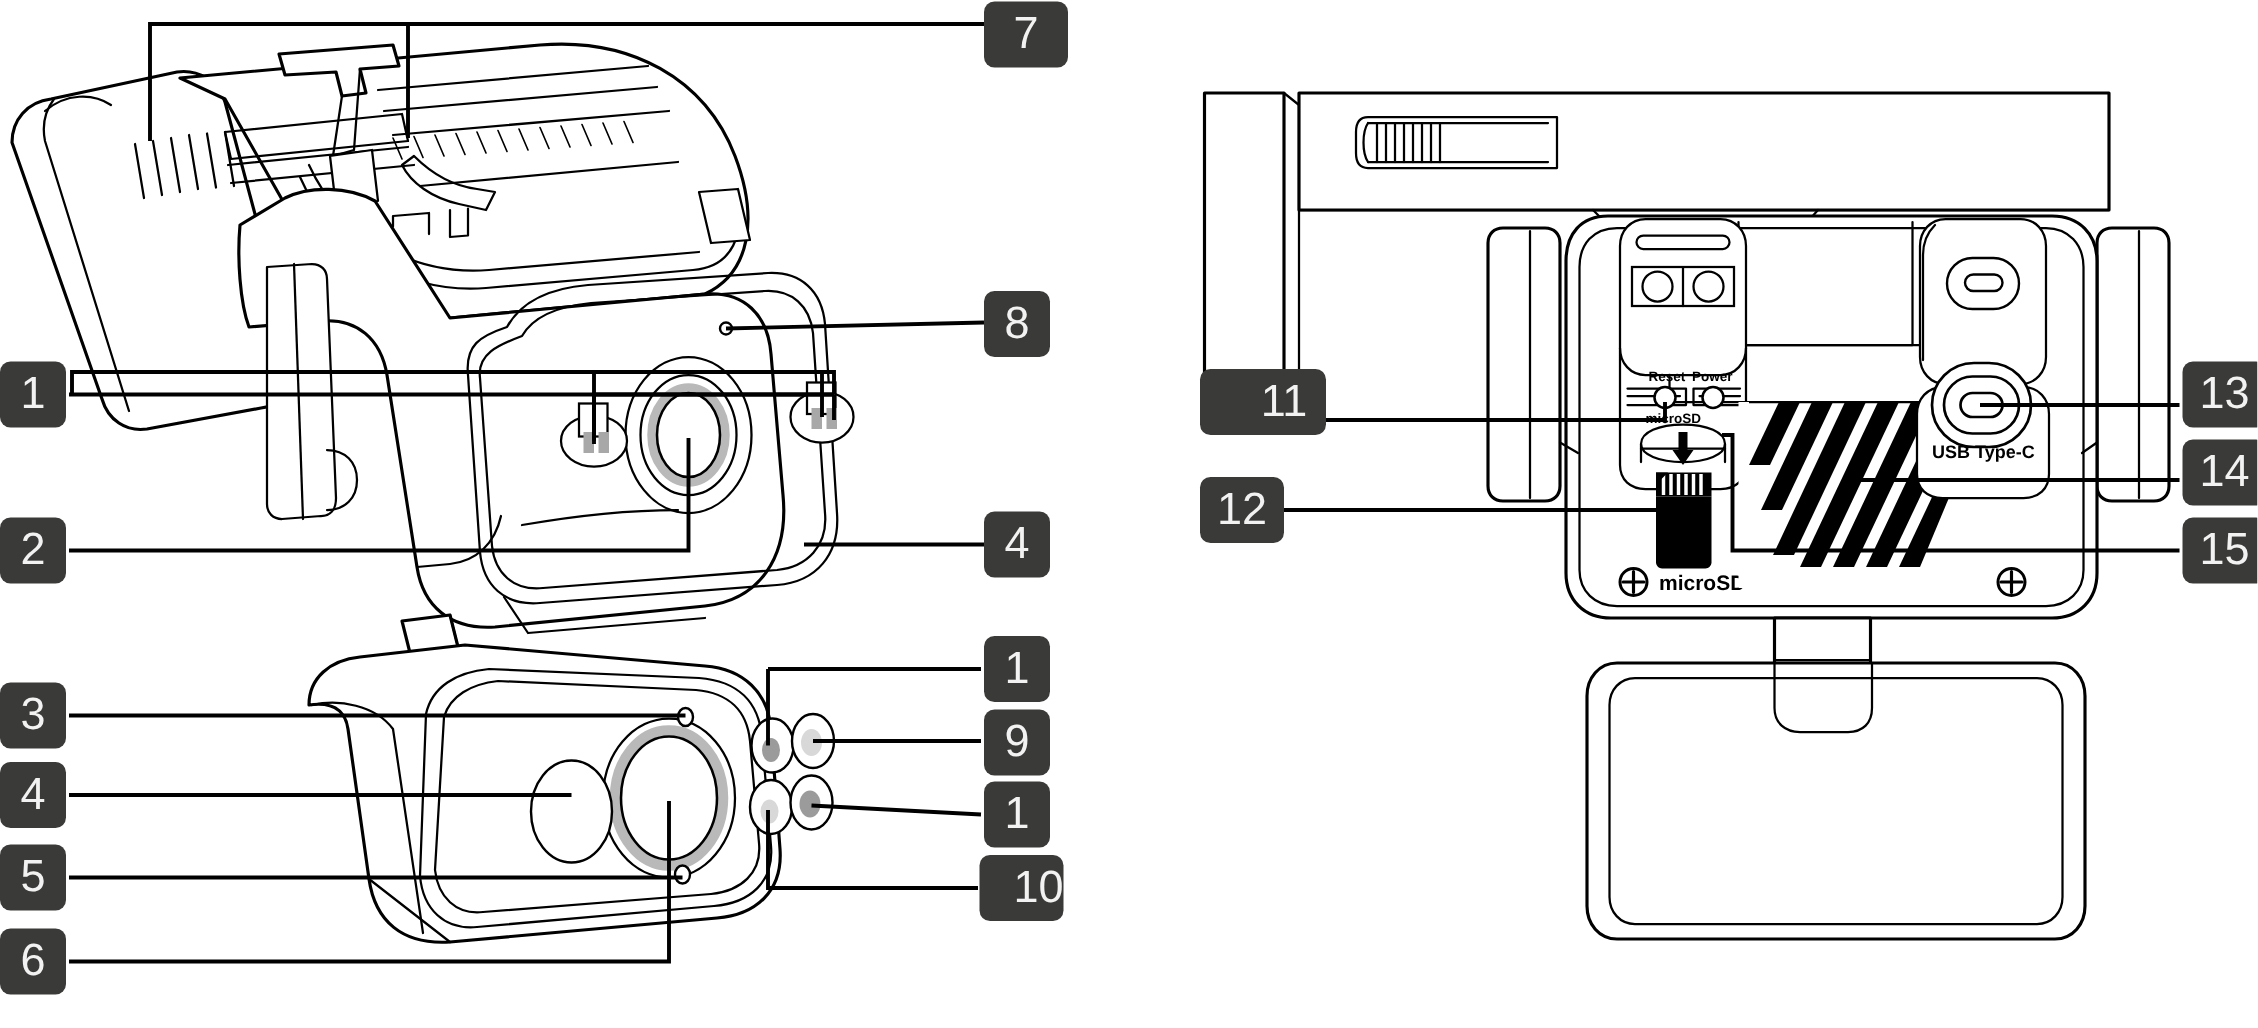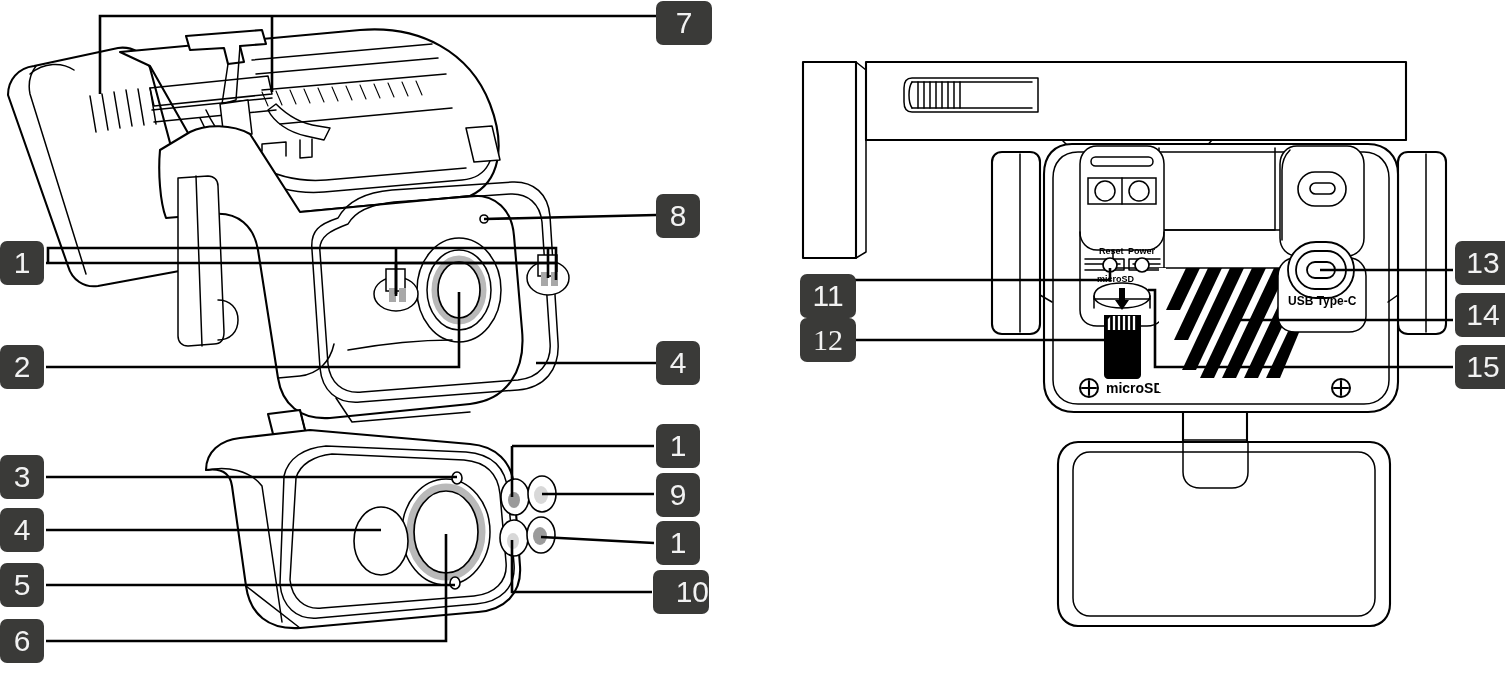--- a/index.html
+++ b/index.html
@@ -438,19 +438,19 @@
   <div class="badge w1" style="left:0px;top:345px;">2</div>
   <div class="badge w1" style="left:656px;top:341px;">4</div>
   <div class="badge w1" style="left:656px;top:424px;">1</div>
   <div class="badge w1" style="left:0px;top:455px;">3</div>
   <div class="badge w1" style="left:656px;top:473px;">9</div>
   <div class="badge w1" style="left:0px;top:508px;">4</div>
   <div class="badge w1" style="left:656px;top:521px;">1</div>
   <div class="badge w1" style="left:0px;top:563px;">5</div>
   <div class="badge w2" style="left:653px;top:570px;text-align:right;">10</div>
   <div class="badge w1" style="left:0px;top:619px;">6</div>
-  <div class="badge w2" style="left:800px;top:274px;">11</div>
-  <div class="badge w2" style="left:800px;top:318px;font-family:Liberation Serif, serif;">12</div>
+  <div class="badge w2" style="left:800px;top:246px;padding-left:28px;">11</div>
+  <div class="badge w2" style="left:800px;top:318px;">12</div>
   <div class="badge w2" style="left:1455px;top:241px;">13</div>
   <div class="badge w2" style="left:1455px;top:293px;">14</div>
   <div class="badge w2" style="left:1455px;top:345px;">15</div>
 
 </div>
 
 </body></html>

